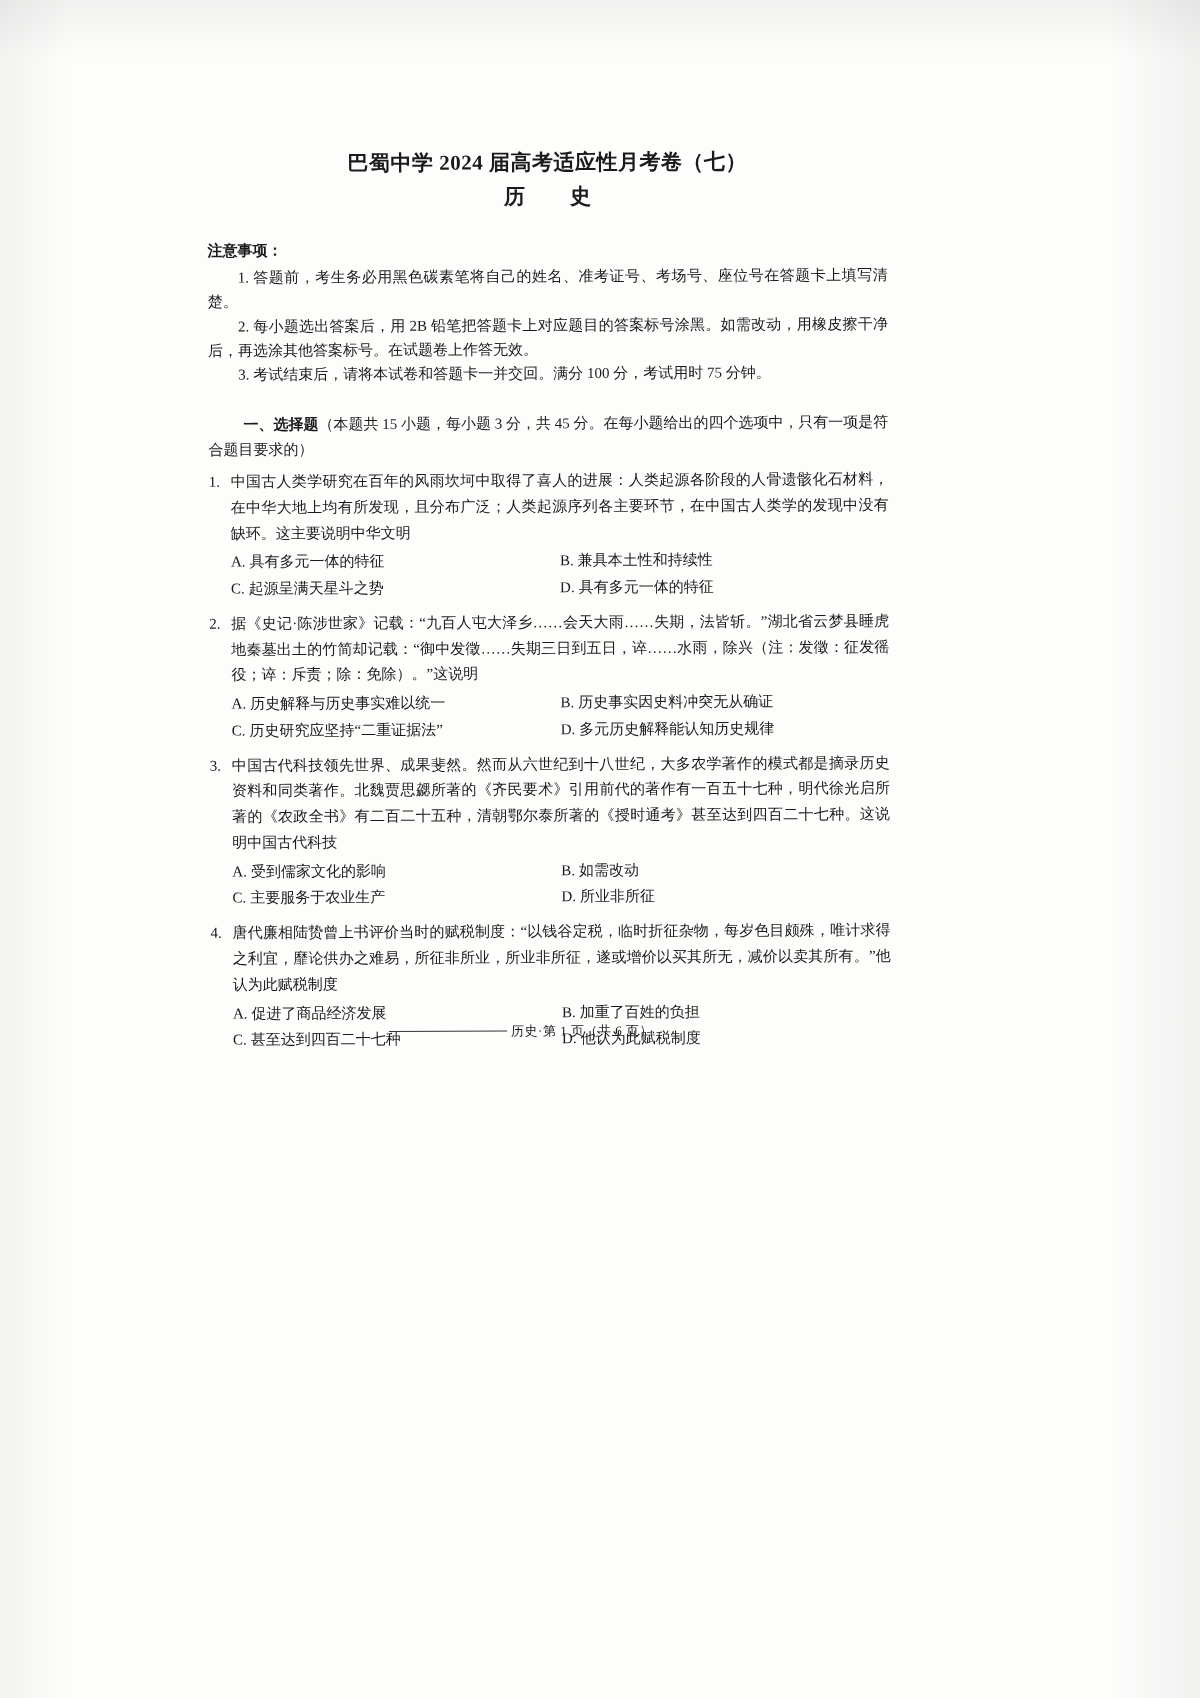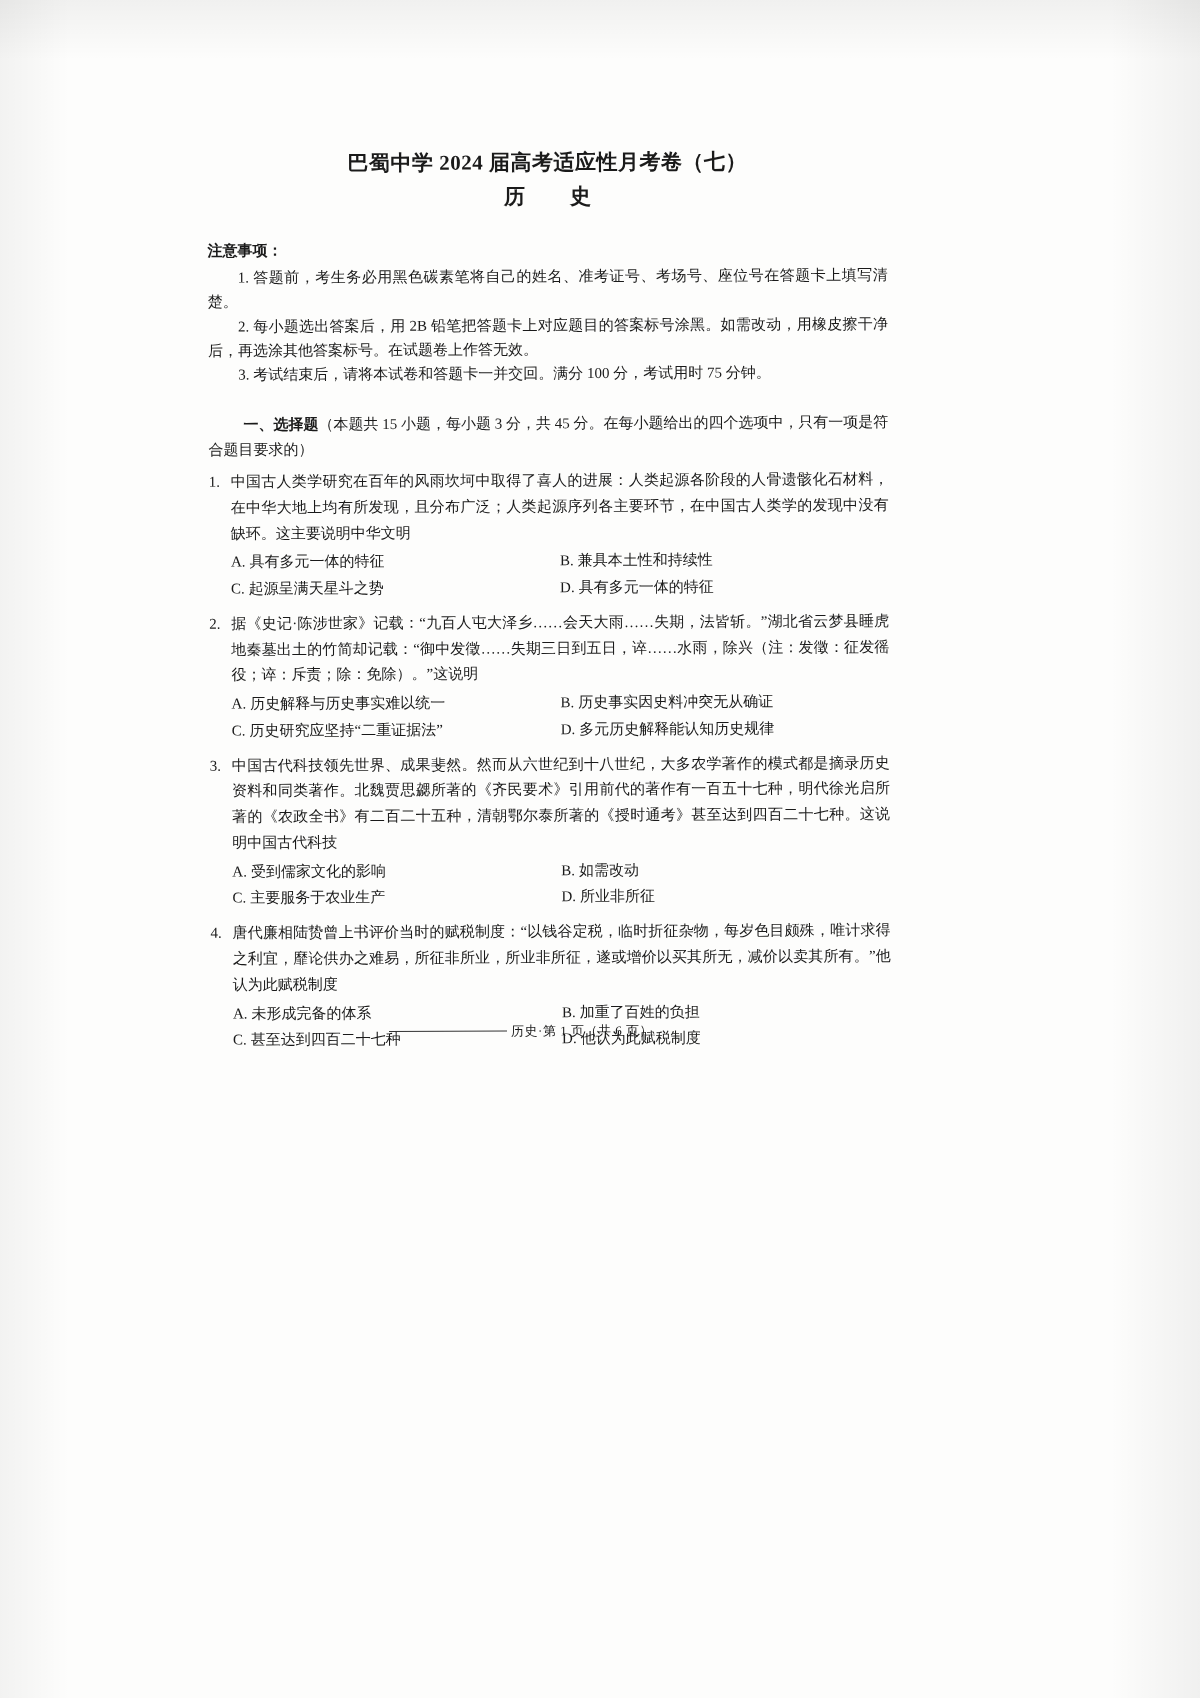--- a/index.html
+++ b/index.html
@@ -196,21 +196,21 @@
         <div class="opt"><span class="lab">B.</span><span>如需改动</span></div>
         <div class="opt"><span class="lab">C.</span><span>主要服务于农业生产</span></div>
         <div class="opt"><span class="lab">D.</span><span>所业非所征</span></div>
       </div>
 
       <div class="q">
         <span class="q-num">4.</span>
         <span class="q-text">唐代廉相陆贽曾上书评价当时的赋税制度：“以钱谷定税，临时折征杂物，每岁色目颇殊，唯计求得之利宜，靡论供办之难易，所征非所业，所业非所征，遂或增价以买其所无，减价以卖其所有。”他认为此赋税制度</span>
       </div>
       <div class="options">
-        <div class="opt"><span class="lab">A.</span><span>未形成完备的体系</span></div>
+        <div class="opt"><span class="lab">A.</span><span>促进了商品经济发展</span></div>
         <div class="opt"><span class="lab">B.</span><span>加重了百姓的负担</span></div>
         <div class="opt"><span class="lab">C.</span><span>甚至达到四百二十七种</span></div>
         <div class="opt"><span class="lab">D.</span><span>他认为此赋税制度</span></div>
       </div>
 
     </div>
 
     <div class="footer">
       <span class="inner">
         <span class="fbar"></span><span class="pgline">历史</span><span class="pgline">·第 1 页（共 6 页）</span>

